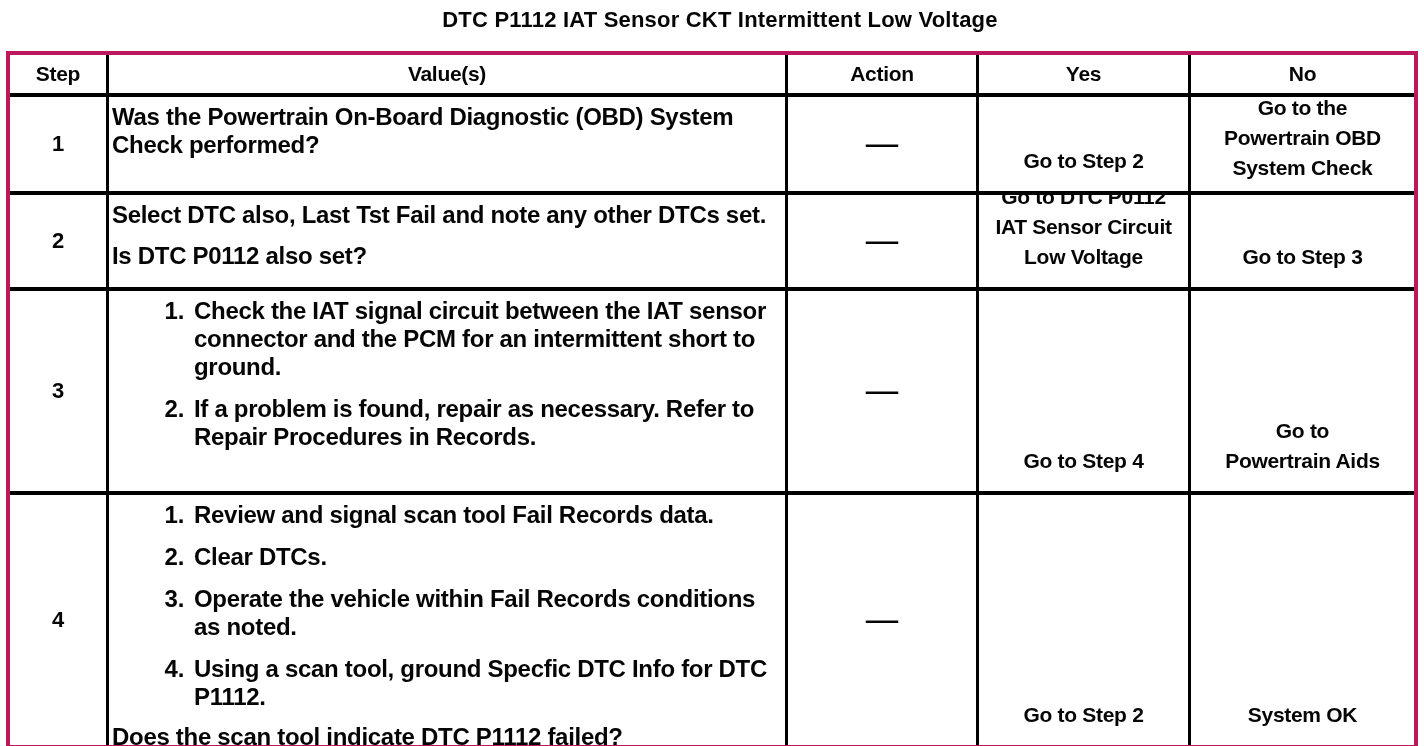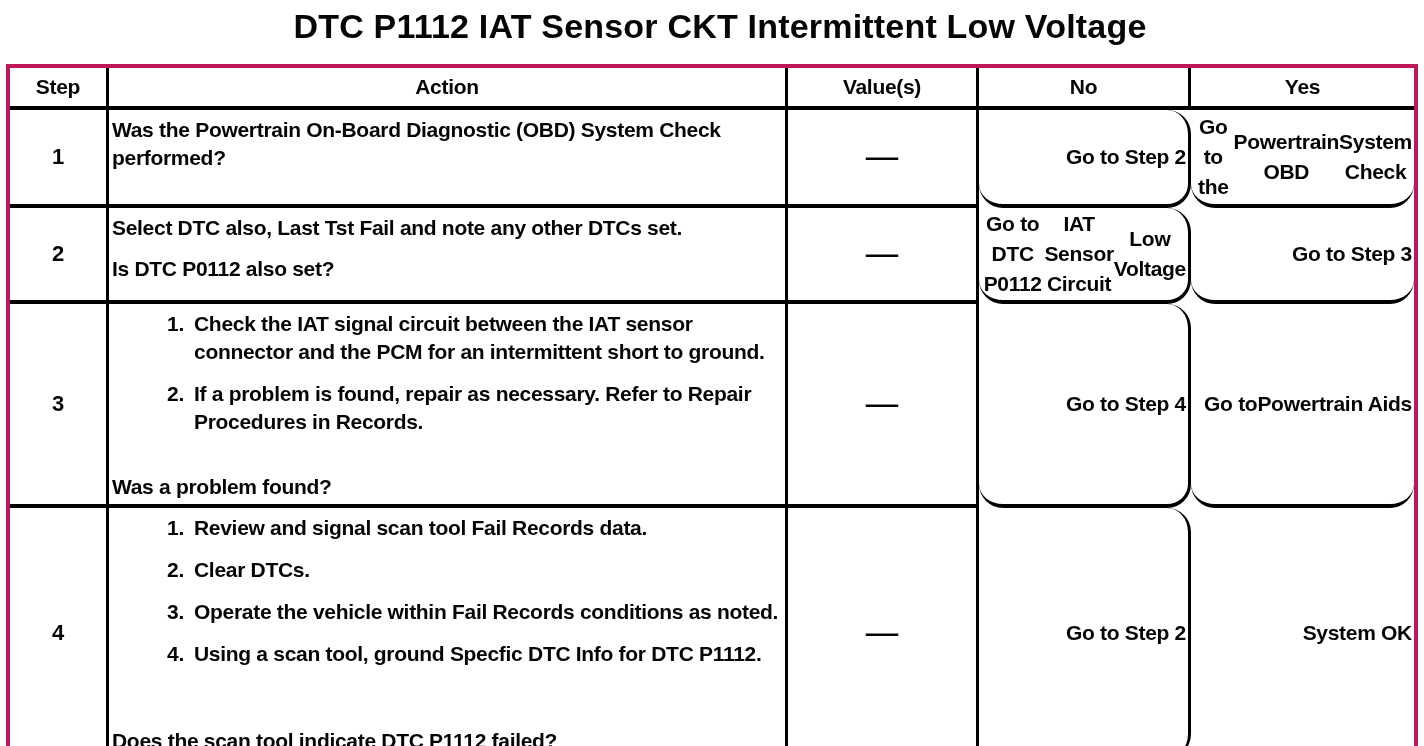--- a/index.html
+++ b/index.html
@@ -7,21 +7,21 @@
   body {
     width: 1424px; height: 746px;
     font-family: "Liberation Sans", "DejaVu Sans", sans-serif;
     font-weight: 700;
     color: #050505;
     letter-spacing: -0.3px;
     overflow: hidden;
   }
   .title {
     text-align: center;
-    font-size: 34px;
+    font-size: 22px;
     margin: 7px 0 9px 16px;
     letter-spacing: 0.2px;
   }
   #grid {
     width: 1412px;
     margin: 18px auto;
     border: 4px solid #be185d;
     display: grid;
     grid-template-columns: 99px 679px 191px 212px 223px;
     grid-template-rows: 42px 98px 96px 204px 250px;
@@ -37,54 +37,53 @@
   .hcell {
     display: flex; align-items: center; justify-content: center;
     font-size: 21px;
   }
   .c-step {
     display: flex; align-items: center; justify-content: center;
     font-size: 22px;
   }
   .c-action {
     display: flex; flex-direction: column;
-    font-size: 21px; line-height: 28px;
+    font-size: 24px; line-height: 28px;
     padding: 4px 0 3px 3px;
   }
   .para { margin: 2px 0 11px 0; }
   .li { display: flex; margin: 2px 0 12px 0; }
   .num { width: 28px; text-align: right; margin-left: 44px; margin-right: 10px; flex-shrink: 0; }
   .litext { flex: 1; }
   .question { margin-top: auto; }
   .c-value {
     display: flex; align-items: center; justify-content: center;
   }
   .dash { font-size: 26px; transform: scaleX(1.25); }
   .c-yes, .c-no {
-    display: flex; align-items: center;
+    display: flex; flex-direction: column; align-items: center;
     text-align: center;
     font-size: 21px; line-height: 30px;
-    padding: 3px 2px 4px 2px;
-    border-radius: 24px;
+    padding: 3px 2px 15px 2px;
   }
   .v-bottom { justify-content: flex-end; }
   .v-center { justify-content: center; }
   .it { }
 </style>
 </head>
 <body>
 
 <div class="page">
   <div class="title">DTC P1112 IAT Sensor CKT Intermittent Low Voltage</div>
   <div id="grid">
     <div class="cell hcell">Step</div>
+    <div class="cell hcell">Value(s)</div>
     <div class="cell hcell">Action</div>
-    <div class="cell hcell">Value(s)</div>
+    <div class="cell hcell">Yes</div>
     <div class="cell hcell">No</div>
-    <div class="cell hcell">Yes</div>
   <div class="cell c-step">
         <span>1</span>
       </div>
       <div class="cell c-action">
         <div class="para"><span>Was the Powertrain On-Board Diagnostic (OBD) System Check performed?</span></div>
       </div>
       <div class="cell c-value">
         <span class="dash">—</span>
       </div>
       <div class="cell c-yes v-bottom">
@@ -118,21 +117,20 @@
       </div>
       <div class="cell c-action">
         <div class="li">
           <span class="num">1.</span>
           <span class="litext"><span>Check the IAT signal circuit between the IAT sensor connector and the PCM for an intermittent short to ground.</span></span>
         </div>
         <div class="li">
           <span class="num">2.</span>
           <span class="litext"><span>If a problem is found, repair as necessary. Refer to </span><span class="it">Repair Procedures</span><span> in Records.</span></span>
         </div>
-        <div class="question"><span>Was a problem found?</span></div>
       </div>
       <div class="cell c-value">
         <span class="dash">—</span>
       </div>
       <div class="cell c-yes v-bottom">
         <div class="line"><span class="it">Go to Step 4</span></div>
       </div>
       <div class="cell c-no v-bottom">
         <div class="line"><span>Go to</span></div>
         <div class="line"><span>Powertrain Aids</span></div>

